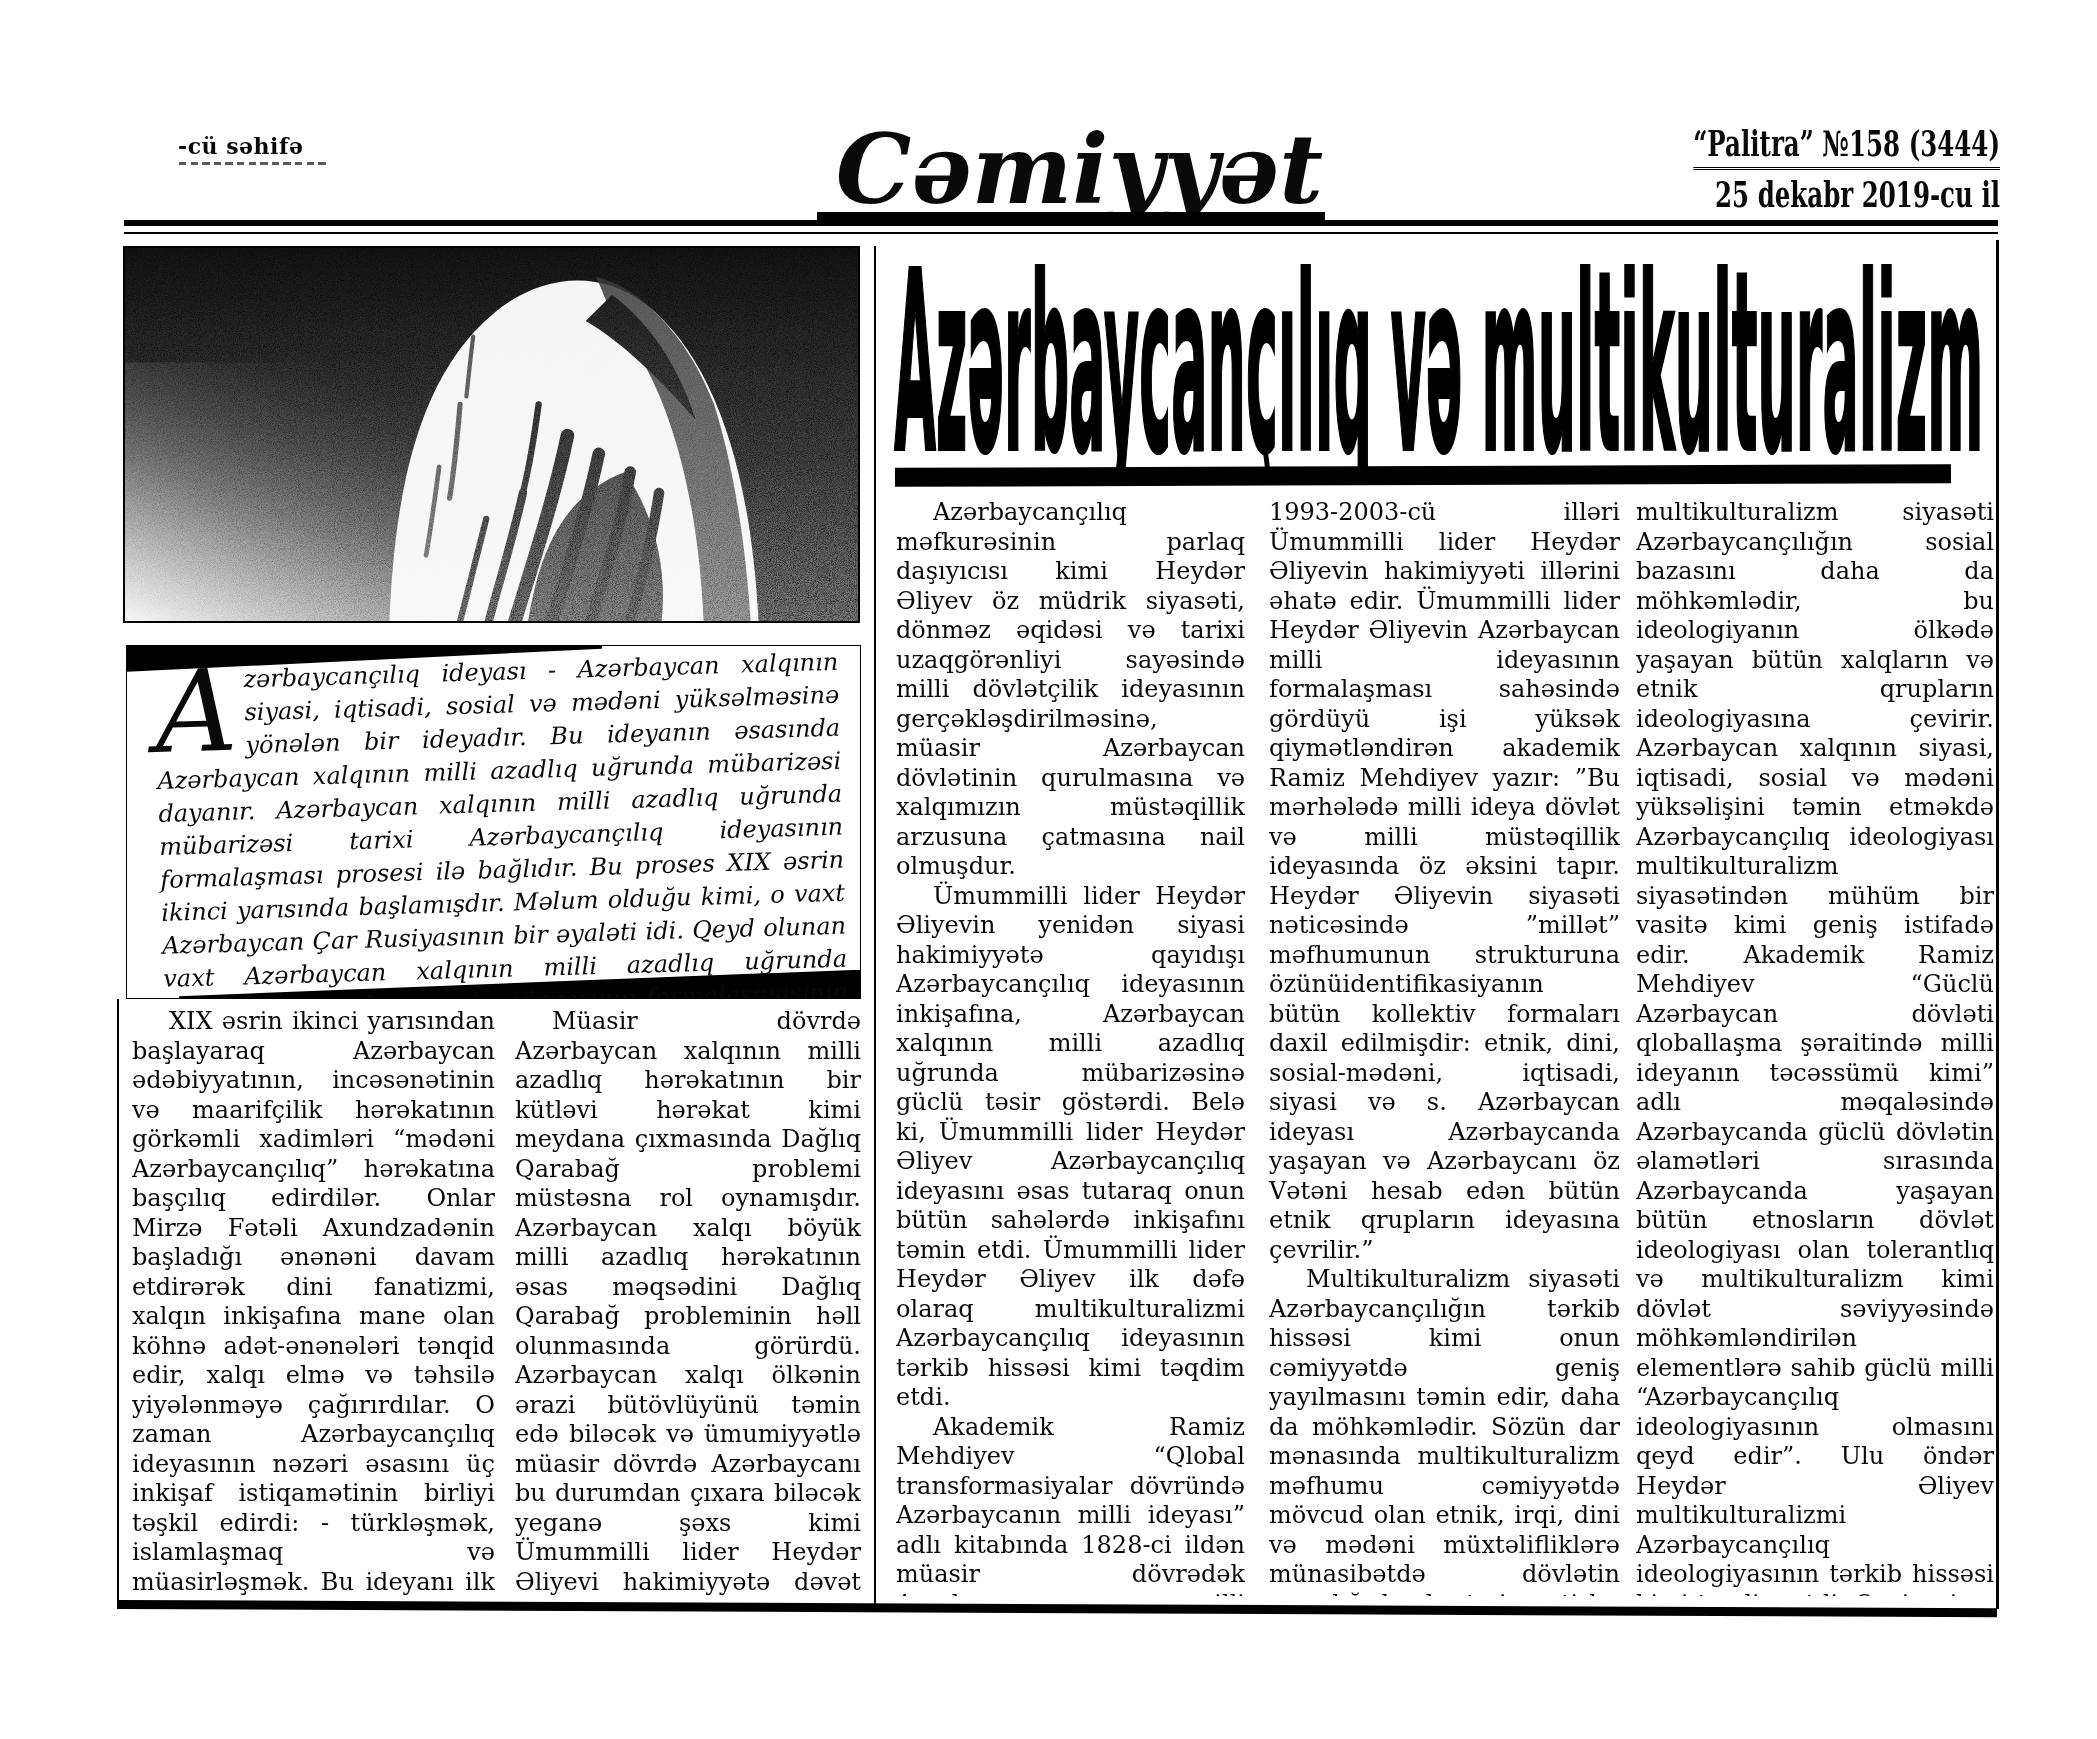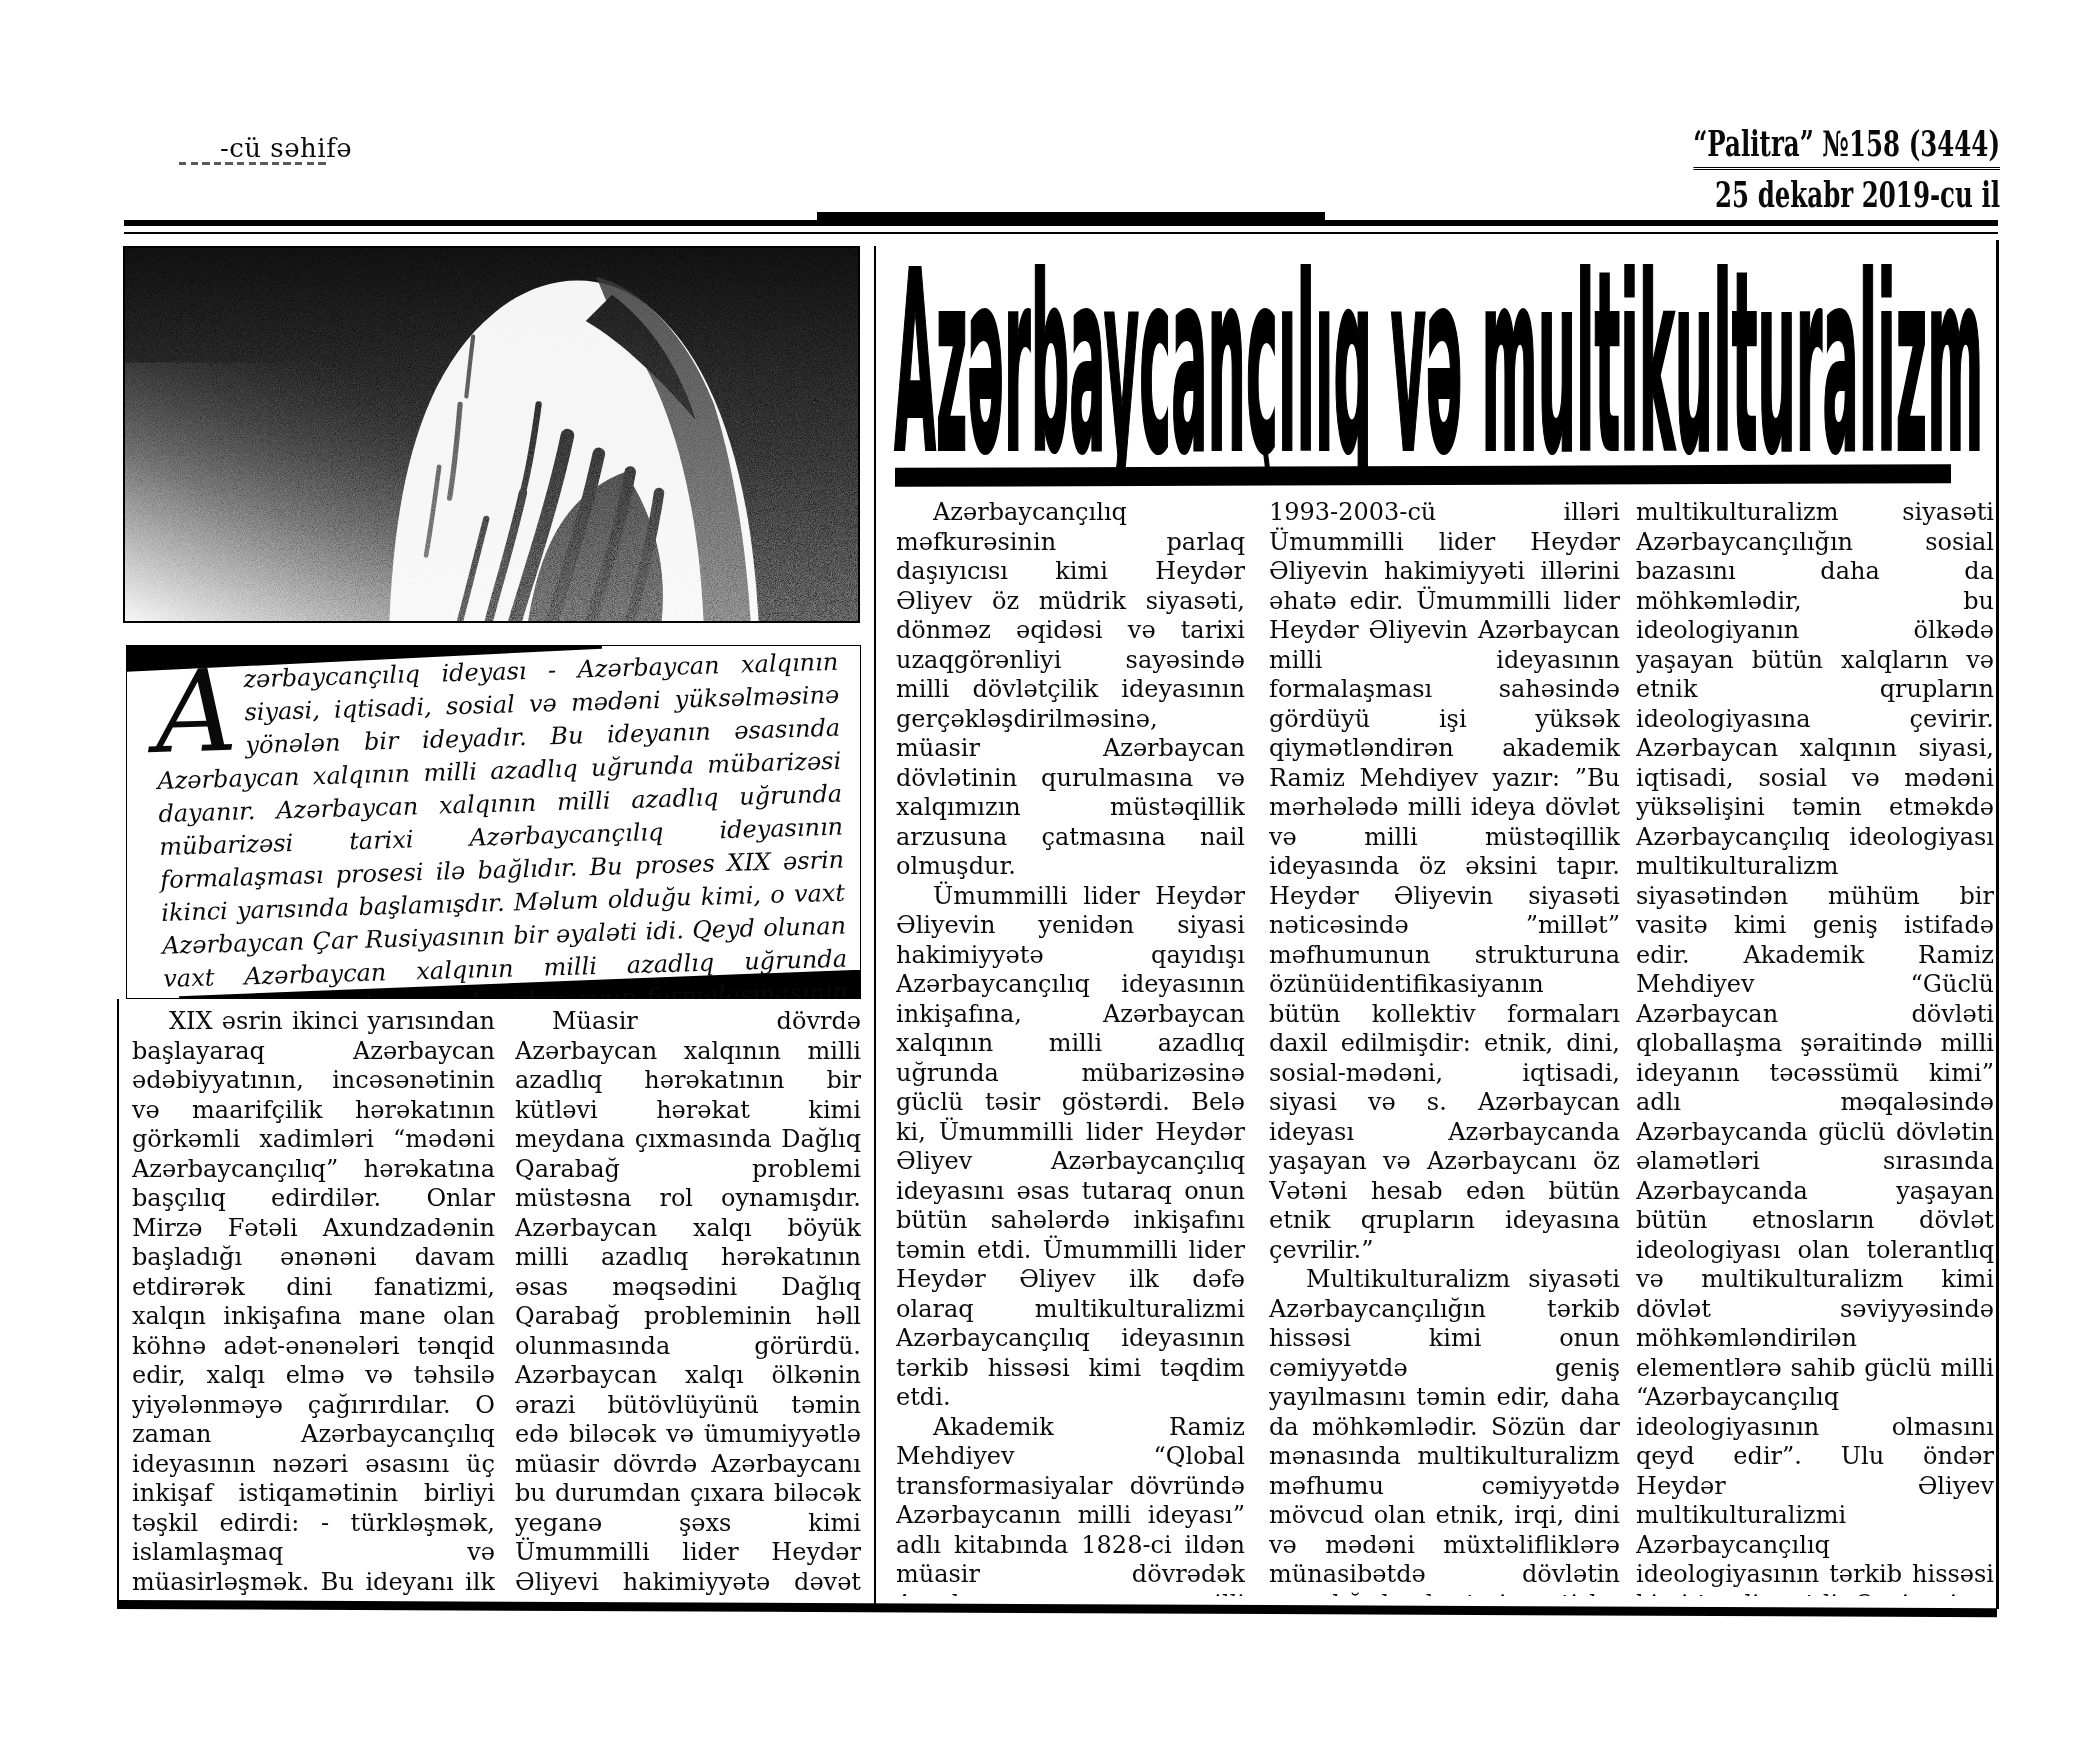--- a/index.html
+++ b/index.html
@@ -12,21 +12,21 @@
     overflow:hidden;
   }
   
   .page-num{
     position:absolute;left:88px;top:120px;
     font-size:113px;line-height:1;font-weight:bold;
     letter-spacing:-3.2px;
   }
   .page-num-suffix{
     position:absolute;left:178px;top:133px;
-    font-size:26px;font-weight:normal;letter-spacing:0.5px;margin-left:42px;
+    font-size:22px;font-weight:bold;letter-spacing:0.5px;
   }
   .smudge{
     position:absolute;left:179px;top:162px;width:147px;height:3.2px;
     background:repeating-linear-gradient(90deg,#222 0 7.4px,transparent 7.4px 11.6px);
     opacity:.75;
   }
   .section-title{
     position:absolute;left:790px;top:122px;width:579px;
     text-align:center;
     font-size:95px;line-height:1;font-style:italic;font-weight:bold;
@@ -109,20 +109,21 @@
   #col5{left:1636px;top:498px;width:358px;height:1098px;}
 </style>
 </head>
 <body>
 
 <div id="page">
 
   <div class="page-num-suffix">-cü səhifə</div>
   <div class="smudge"></div>
 
+  <div class="section-title">Cəmiyyət</div>
   <div class="section-underline"></div>
 
   <div class="issue-block">
     <div class="issue-no">“Palitra” №158 (3444)</div>
     <div class="issue-date">25 dekabr 2019-cu il</div>
   </div>
 
   <div class="rule-double-top"></div>
   <div class="rule-double-bottom"></div>
 

